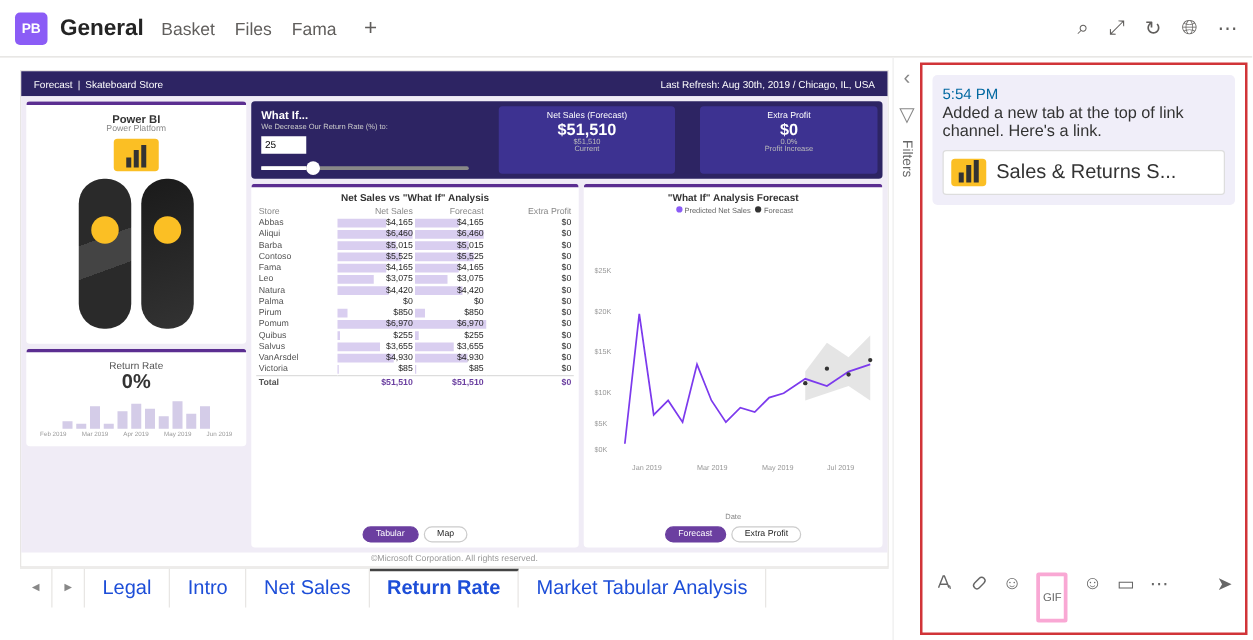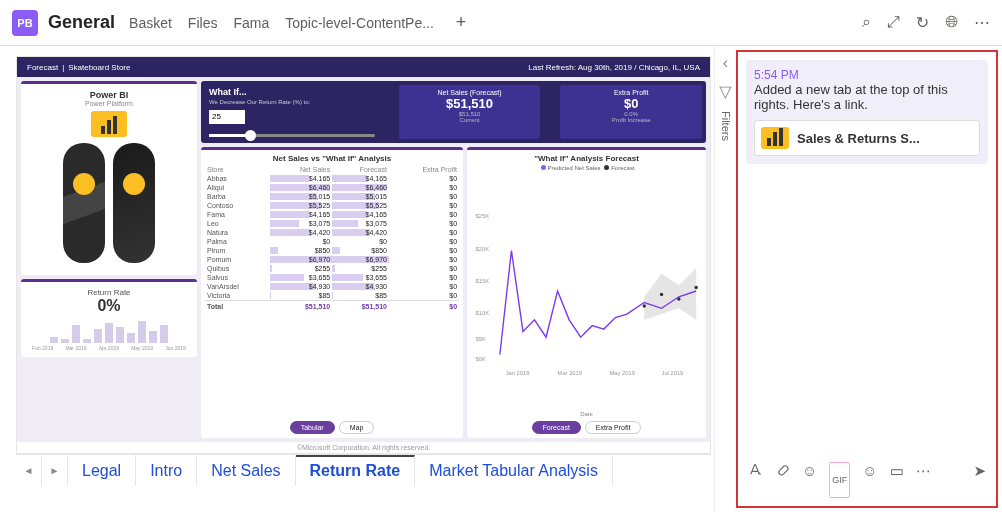--- a/index.html
+++ b/index.html
@@ -74,40 +74,39 @@
 .chart-x{font-size:5px;fill:#999}
 .rpt-footer{font-size:7px;color:#999;text-align:center;padding:2px}
 .page-tabs{display:flex;border-top:1px solid #e8e6e4;height:32px;width:695px;align-items:center}
 .pt-nav{width:26px;height:100%;display:flex;align-items:center;justify-content:center;color:#888;border-right:1px solid #e8e6e4;cursor:pointer;font-size:10px}
 .pt{padding:0 14px;height:100%;display:flex;align-items:center;font-size:16px;color:#1d4ed8;border-right:1px solid #e8e6e4;cursor:pointer}
 .pt.active{background:#fff;font-weight:600;border-top:2px solid #444;margin-top:-1px}
 .filters-rail{width:22px;border-left:1px solid #eee;display:flex;flex-direction:column;align-items:center;padding-top:8px;gap:10px;color:#888}
 .filters-rail .v{writing-mode:vertical-rl;font-size:11px;color:#666}
 .chat-panel{width:262px;border:2px solid #d13438;margin:4px 4px 4px 0;padding:8px;display:flex;flex-direction:column}
 .msg{background:#f0eef9;border-radius:4px;padding:8px;font-size:13px;color:#333}
-.msg-time{color:#8b5cf6;font-size:12px}
+.msg-time{color:#0369a1;font-size:12px}
 .msg-link{background:#fff;border:1px solid #ddd;border-radius:3px;display:flex;align-items:center;padding:6px;margin-top:8px;gap:8px}
 .msg-link .pbi-logo{margin:0;width:28px;height:22px}
-.msg-link-txt{font-size:13px;font-weight:700}
+.msg-link-txt{font-size:16px;font-weight:400}
 .compose{margin-top:auto}
 .compose-input{width:100%;border:1px solid #ddd;padding:8px;font-size:13px;border-radius:2px}
 .compose-bar{display:flex;gap:12px;padding:8px 2px 0;color:#666;font-size:15px}
 .compose-bar span{cursor:pointer}
 .compose-bar .send{margin-left:auto}
 </style>
 </head>
 <body>
 
 <div class="topbar">
   <div class="team-icon">PB</div>
   <div class="channel-name">General</div>
   <div class="tab">Basket</div>
   <div class="tab">Files</div>
   <div class="tab">Fama</div>
-  <div class="tab">Topic-level-ContentPe...</div>
   <div class="tab-add">+</div>
   <div class="topbar-right">
     <span>⌕</span>
     <span>⤢</span>
     <span>↻</span>
     <span>🌐︎</span>
     <span>⋯</span>
   </div>
 </div>
 
@@ -341,41 +340,41 @@
 
   <div class="filters-rail">
     <span>‹</span>
     <span>▽</span>
     <span class="v">Filters</span>
   </div>
 
   <div class="chat-panel">
     <div class="msg">
       <div class="msg-time">5:54 PM</div>
-      <div>Added a new tab at the top of this rights. Here's a link.</div>
+      <div>Added a new tab at the top of link channel. Here's a link.</div>
       <div class="msg-link">
         <div class="pbi-logo">
             <i></i>
             <i></i>
             <i></i>
           </div>
         <div class="msg-link-txt">Sales &amp; Returns S...</div>
       </div>
     </div>
     <div class="compose">
       <div class="compose-bar">
         <span><svg width="15" height="15" viewBox="0 0 16 16">
               <path d="M3 13 L7 3 L8 3 L12 13 M4.5 10 L10.5 10" stroke="#666" fill="none" stroke-width="1.2"></path>
               <path d="M11 12 Q13 10 13 14" stroke="#666" fill="none"></path>
             </svg></span>
         <span><svg width="15" height="15" viewBox="0 0 16 16">
               <path d="M10 4 L5 9 Q3 11 5 13 Q7 15 9 13 L13 9 Q15 7 13 5 Q11 3 9 5 L5 9" stroke="#666" fill="none" stroke-width="1.2"></path>
             </svg></span>
         <span>☺</span>
-        <span style="font-size:9px;border:1px solid #f9a8d4;padding:12px 2px;border-radius:2px">GIF</span>
+        <span style="font-size:9px;border:3px solid #f9a8d4;padding:12px 2px;border-radius:2px">GIF</span>
         <span>☺</span>
         <span>▭</span>
         <span>⋯</span>
         <span class="send">➤</span>
       </div>
     </div>
   </div>
 </div>
 
 </body></html>

